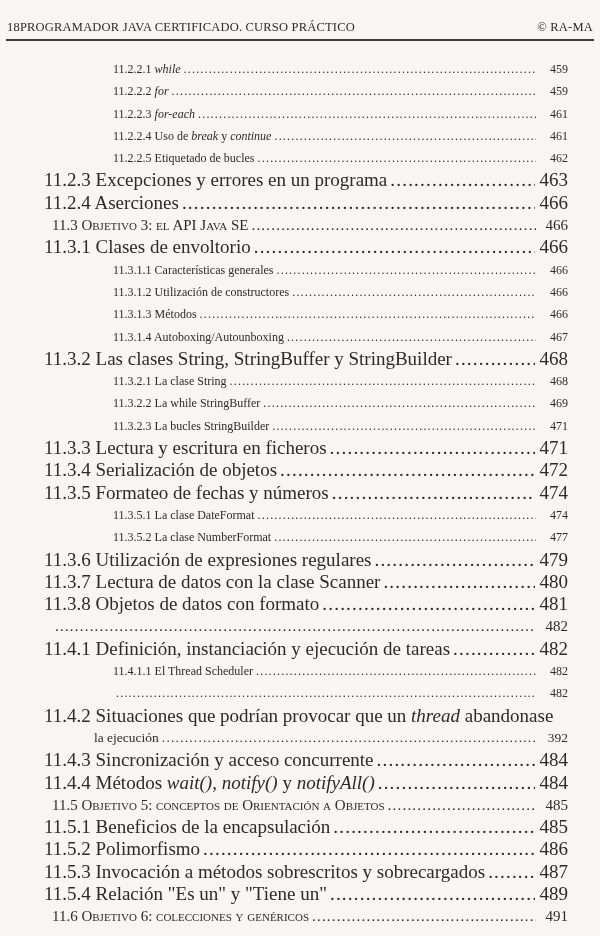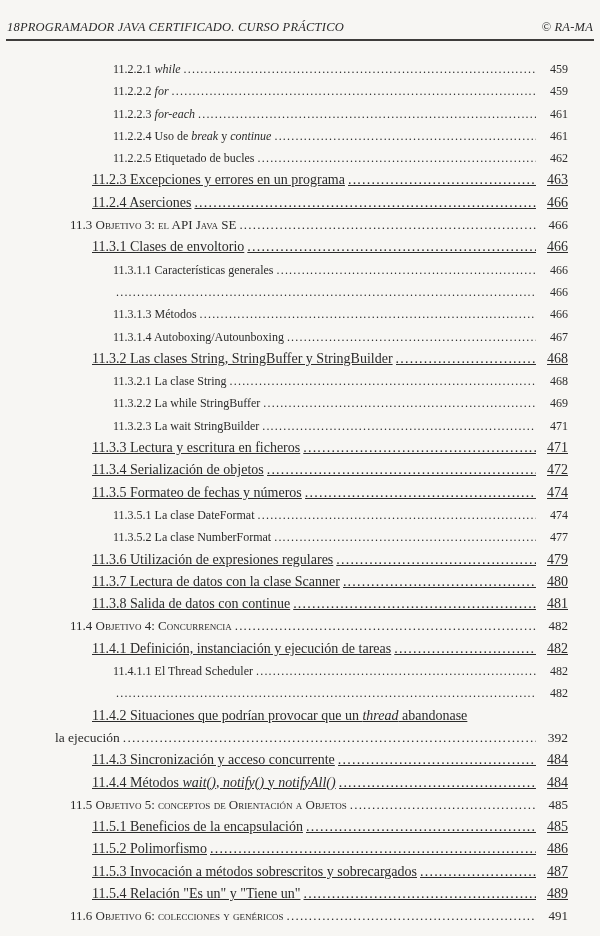--- a/index.html
+++ b/index.html
@@ -19,21 +19,20 @@
   .header {
     position: absolute;
     top: 20px;
     left: 7px;
     right: 7px;
     display: flex;
     align-items: flex-start;
     font-size: 12.5px;
     letter-spacing: 0.2px;
     white-space: nowrap;
-    font-style: italic;
   }
   .header .pagenum { flex: 0 0 auto; }
   .header .booktitle { flex: 1 1 auto; }
   .header .copyright { flex: 0 0 auto; }
   .rule {
     position: absolute;
     top: 39px;
     left: 6px;
     right: 6px;
     border-top: 2px solid #3f3d3b;
@@ -45,24 +44,24 @@
     left: 0;
     width: 568px;
   }
   .row {
     display: flex;
     align-items: flex-start;
     height: 22.3px;
     line-height: 22.3px;
     white-space: nowrap;
   }
-  .lvl2 { padding-left: 70px;  font-size: 13px; }
-  .lvl3 { padding-left: 92px;  font-size: 14px; text-decoration: underline; }
+  .lvl2 { padding-left: 52px;  font-size: 15px; }
+  .lvl3 { padding-left: 44px;  font-size: 19px; }
   .lvl4 { padding-left: 113px; font-size: 12px; }
-  .cont { padding-left: 55px; font-size: 13.5px; } 
+  .cont { padding-left: 94px; font-size: 13.5px; } 
   .txt { flex: 0 0 auto; }
   .txt i { font-style: italic; }
   .txt .sc { font-variant: small-caps; }
   .leader {
     flex: 1 1 auto;
     overflow: hidden;
     white-space: nowrap;
     margin-left: 3px;
     min-width: 0;
   }
@@ -132,20 +131,21 @@
       <span class="txt">11.3.1 <span>Clases de envoltorio</span></span>
       <span class="leader"></span>
       <span class="page">466</span>
     </div>
     <div class="row lvl4">
       <span class="txt">11.3.1.1 <span>Características generales</span></span>
       <span class="leader"></span>
       <span class="page">466</span>
     </div>
     <div class="row lvl4">
+      <span class="txt">11.3.1.2 <span>Utilización de constructores</span></span>
       <span class="leader"></span>
       <span class="page">466</span>
     </div>
     <div class="row lvl4">
       <span class="txt">11.3.1.3 <span>Métodos</span></span>
       <span class="leader"></span>
       <span class="page">466</span>
     </div>
     <div class="row lvl4">
       <span class="txt">11.3.1.4 <span>Autoboxing/Autounboxing</span></span>
@@ -161,21 +161,21 @@
       <span class="txt">11.3.2.1 <span>La clase String</span></span>
       <span class="leader"></span>
       <span class="page">468</span>
     </div>
     <div class="row lvl4">
       <span class="txt">11.3.2.2 <span>La while StringBuffer</span></span>
       <span class="leader"></span>
       <span class="page">469</span>
     </div>
     <div class="row lvl4">
-      <span class="txt">11.3.2.3 <span>La wait StringBuilder</span></span>
+      <span class="txt">11.3.2.3 <span>La bucles StringBuilder</span></span>
       <span class="leader"></span>
       <span class="page">471</span>
     </div>
     <div class="row lvl3">
       <span class="txt">11.3.3 <span>Lectura y escritura en ficheros</span></span>
       <span class="leader"></span>
       <span class="page">471</span>
     </div>
     <div class="row lvl3">
       <span class="txt">11.3.4 <span>Serialización de objetos</span></span>
@@ -201,26 +201,25 @@
       <span class="txt">11.3.6 <span>Utilización de expresiones regulares</span></span>
       <span class="leader"></span>
       <span class="page">479</span>
     </div>
     <div class="row lvl3">
       <span class="txt">11.3.7 <span>Lectura de datos con la clase Scanner</span></span>
       <span class="leader"></span>
       <span class="page">480</span>
     </div>
     <div class="row lvl3">
-      <span class="txt">11.3.8 <span>Salida de datos con continue</span></span>
+      <span class="txt">11.3.8 <span>Objetos de datos con formato</span></span>
       <span class="leader"></span>
       <span class="page">481</span>
     </div>
     <div class="row lvl2">
-      <span class="txt">11.4 <span class="sc">Objetivo 4: Concurrencia</span></span>
       <span class="leader"></span>
       <span class="page">482</span>
     </div>
     <div class="row lvl3">
       <span class="txt">11.4.1 <span>Definición, instanciación y ejecución de tareas</span></span>
       <span class="leader"></span>
       <span class="page">482</span>
     </div>
     <div class="row lvl4">
       <span class="txt">11.4.1.1 <span>El Thread Scheduler</span></span>

